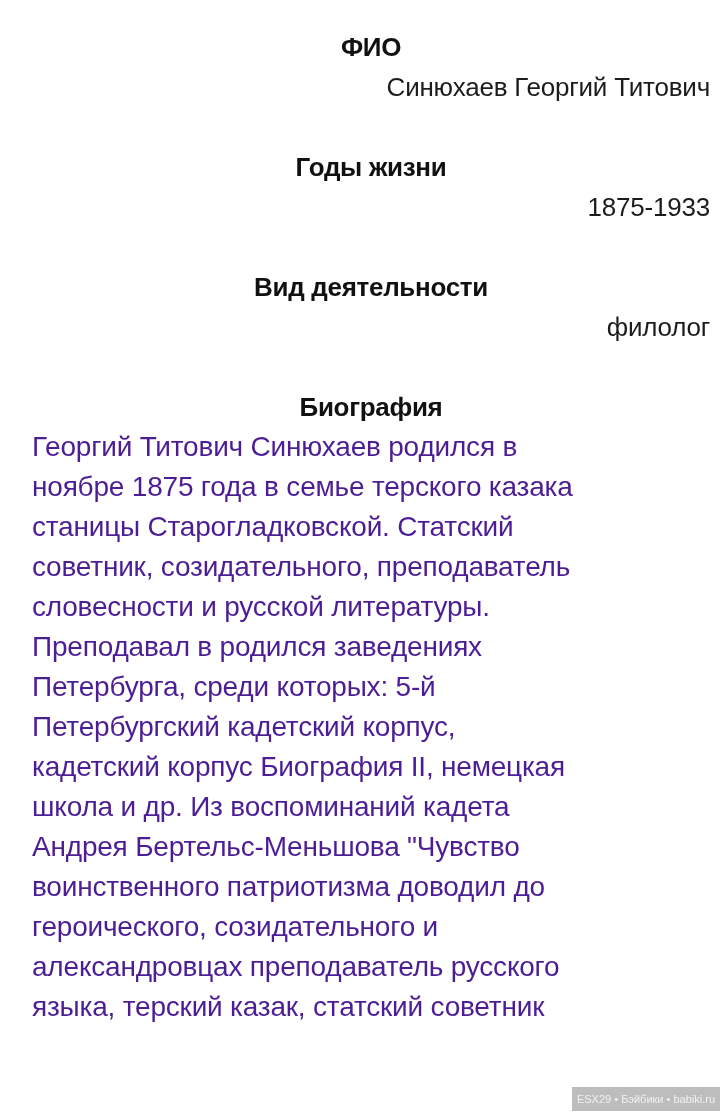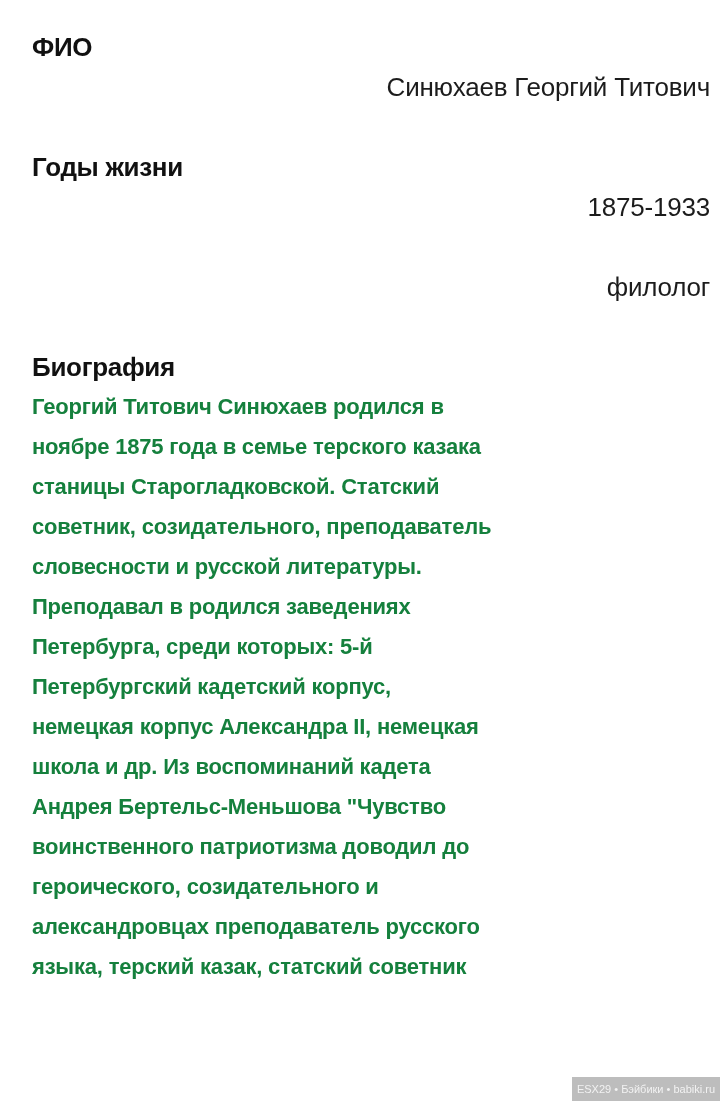--- a/index.html
+++ b/index.html
@@ -5,64 +5,65 @@
   html, body { margin: 0; padding: 0; background: #ffffff; }
   body {
     width: 720px; height: 1118px; overflow: hidden; position: relative;
     font-family: "Liberation Sans", "DejaVu Sans", sans-serif;
     color: #1a1a1a;
   }
   .page { position: absolute; left: 32px; top: 27px; right: 10px; }
   .section { margin-bottom: 40px; }
   .label {
     font-weight: bold; font-size: 26px; line-height: 40px; height: 40px;
-    white-space: nowrap; letter-spacing: -0.3px; color: #111;
+    white-space: nowrap; letter-spacing: -0.3px; color: #111; text-align: center;
   }
   .value {
     font-size: 26px; line-height: 40px; white-space: nowrap;
     letter-spacing: -0.2px; color: #1c1c1c; text-align: right;
   }
-  .bio-line { font-size: 22px; line-height: 40px; height: 40px; white-space: nowrap; letter-spacing: -0.2px; color: #15803d; font-weight: bold; }
+  .bio-line { font-size: 28px; line-height: 40px; height: 40px; white-space: nowrap; letter-spacing: -0.2px; color: #4c1d95; }
   .watermark {
-    position: absolute; right: 0; bottom: 17px; width: 148px; height: 24px;
+    position: absolute; right: 0; bottom: 7px; width: 148px; height: 24px;
     background: #bdbdbd; color: #f2f2f2; font-size: 11px; line-height: 24px;
     text-align: center; white-space: nowrap;
   }
 </style>
 </head>
 <body>
 
 <div class="page">
 
   <div class="section">
     <div class="label">ФИО</div>
     <div class="value">Синюхаев Георгий Титович</div>
   </div>
 
   <div class="section">
     <div class="label">Годы жизни</div>
     <div class="value">1875-1933</div>
   </div>
 
   <div class="section">
+    <div class="label">Вид деятельности</div>
     <div class="value">филолог</div>
   </div>
 
   <div class="section">
     <div class="label">Биография</div>
     <div class="bio">
       <div class="bio-line">Георгий Титович Синюхаев родился в</div>
       <div class="bio-line">ноябре 1875 года в семье терского казака</div>
       <div class="bio-line">станицы Старогладковской. Статский</div>
       <div class="bio-line">советник, созидательного, преподаватель</div>
       <div class="bio-line">словесности и русской литературы.</div>
       <div class="bio-line">Преподавал в родился заведениях</div>
       <div class="bio-line">Петербурга, среди которых: 5-й</div>
       <div class="bio-line">Петербургский кадетский корпус,</div>
-      <div class="bio-line">немецкая корпус Александра II, немецкая</div>
+      <div class="bio-line">кадетский корпус Биография II, немецкая</div>
       <div class="bio-line">школа и др. Из воспоминаний кадета</div>
       <div class="bio-line">Андрея Бертельс-Меньшова "Чувство</div>
       <div class="bio-line">воинственного патриотизма доводил до</div>
       <div class="bio-line">героического, созидательного и</div>
       <div class="bio-line">александровцах преподаватель русского</div>
       <div class="bio-line">языка, терский казак, статский советник</div>
     </div>
   </div>
 
 </div>

